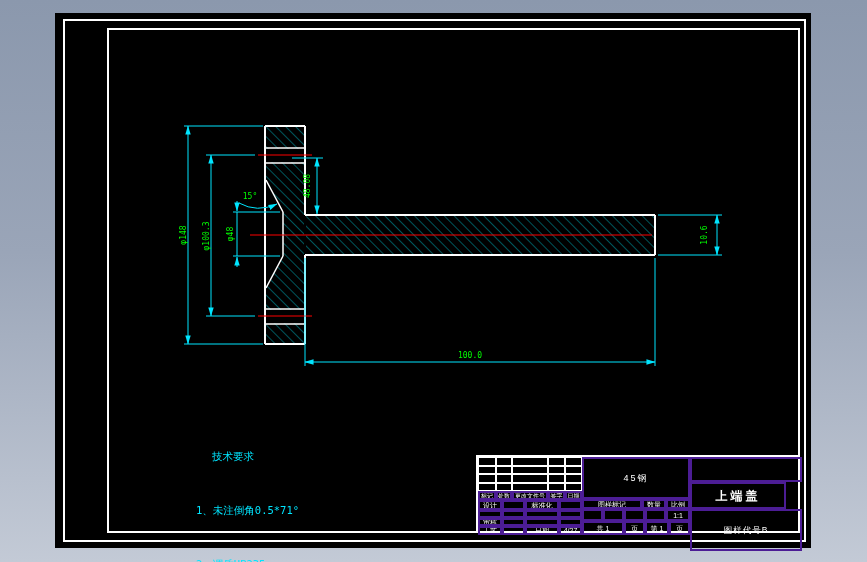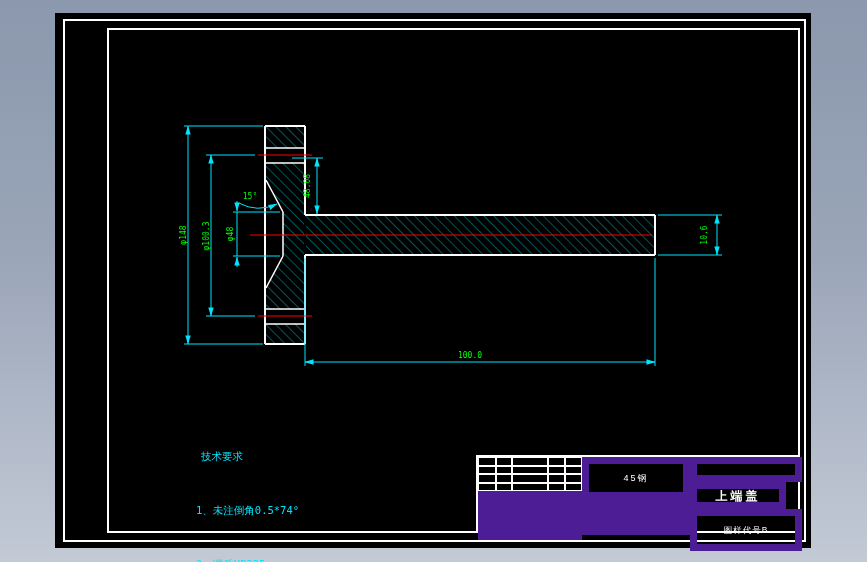--- a/index.html
+++ b/index.html
@@ -8,23 +8,23 @@
     background:linear-gradient(180deg,#8B98AD 0%,#9AA5B8 45%,#C3CAD6 100%);
     font-family:"Liberation Sans",sans-serif;
   }
   .canvas{position:absolute;left:55px;top:13px;width:756px;height:535px;background:#000}
   .frame{position:absolute;border:2px solid #fff;background:transparent}
   .outer-frame{left:63px;top:19px;width:739px;height:519px}
   .inner-frame{left:107px;top:28px;width:689px;height:501px}
   .drawing-svg{position:absolute;left:0;top:0;width:867px;height:562px}
   .tech{position:absolute;left:196px;top:411px;color:#00E5FF;
         font-family:"DejaVu Sans Mono",monospace;font-size:10.5px;line-height:18px;white-space:pre}
-  .tech .tr-title{margin-left:5px}
+  .tech .tr-title{margin-left:16px}
   .tb{position:absolute;left:476px;top:455px;width:324px;height:78px;border:2px solid #fff;box-sizing:border-box}
-  .cell{position:absolute;border:7px solid #4c1d95;box-sizing:border-box;color:#fff;
+  .cell{position:absolute;border:2px solid #4c1d95;box-sizing:border-box;color:#fff;
         display:flex;align-items:center;justify-content:center;
         font-size:7px;line-height:1;white-space:nowrap;overflow:hidden}
   .cell.tiny{font-size:6px}
   .revgrid{position:absolute;left:0;top:0;width:104px;height:34px;
            display:grid;grid-template-columns:18px 16px 36px 17px 17px;grid-template-rows:repeat(4,1fr)}
   .revgrid i{border:1px solid #fff;box-sizing:border-box}
   .partname{font-size:12px;letter-spacing:3px;font-weight:bold}
   .dwgcode{font-size:8.5px;letter-spacing:1px}
   .material{font-size:9px;letter-spacing:2px}
 </style>
@@ -116,21 +116,21 @@
     <text x="233" y="234" transform="rotate(-90 233 234)">φ48</text>
     <text x="250" y="199">15°</text>
     <text x="310" y="186" transform="rotate(-90 310 186)">48.08</text>
     <text x="470" y="358">100.0</text>
     <text x="707" y="235" transform="rotate(-90 707 235)">10.6</text>
   </g>
 </svg>
 
 <div class="tech">
   <div class="tr-title">技术要求</div>
-  <div>1、未注倒角0.5*74°</div>
+  <div>1、未注倒角0.5*71°</div>
   <div>2、调质HB235</div>
   
 </div>
 
 <div class="tb">
 
   <div class="revgrid">
     <i></i>
       <i></i>
       <i></i>

